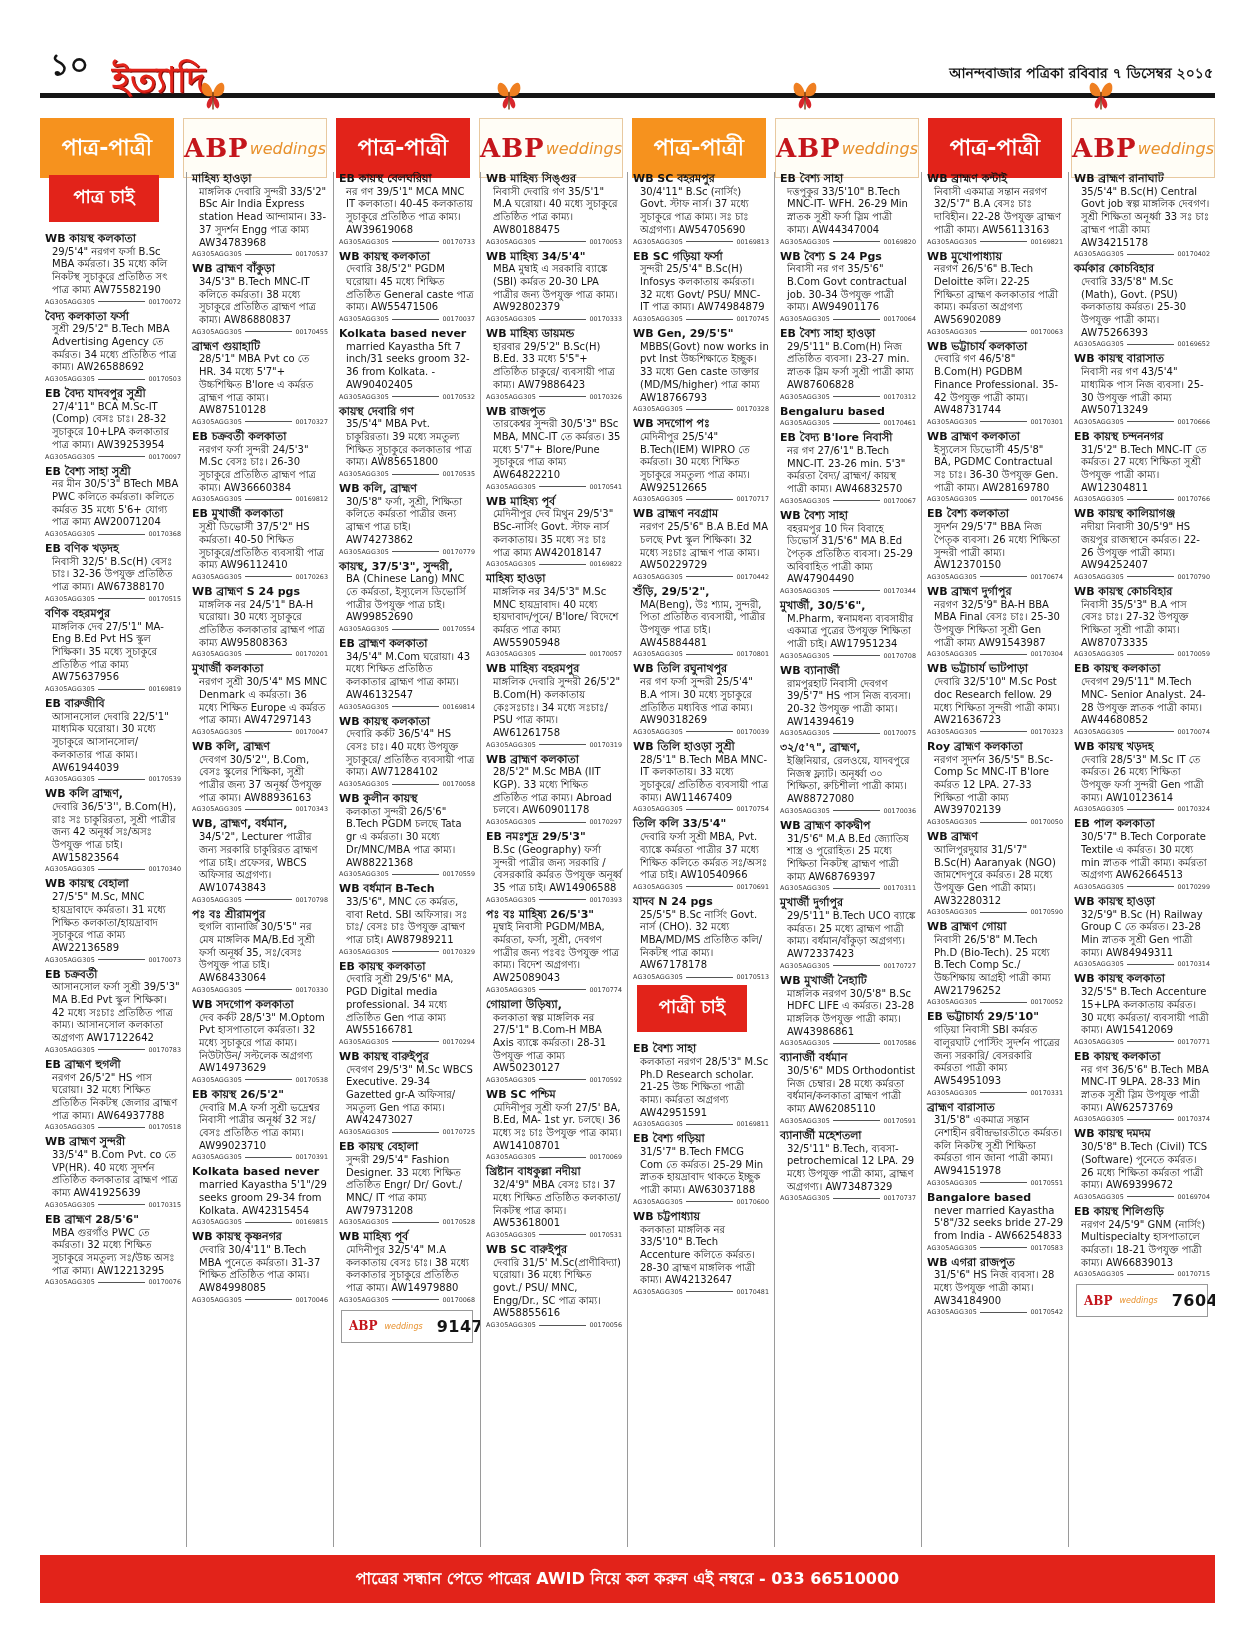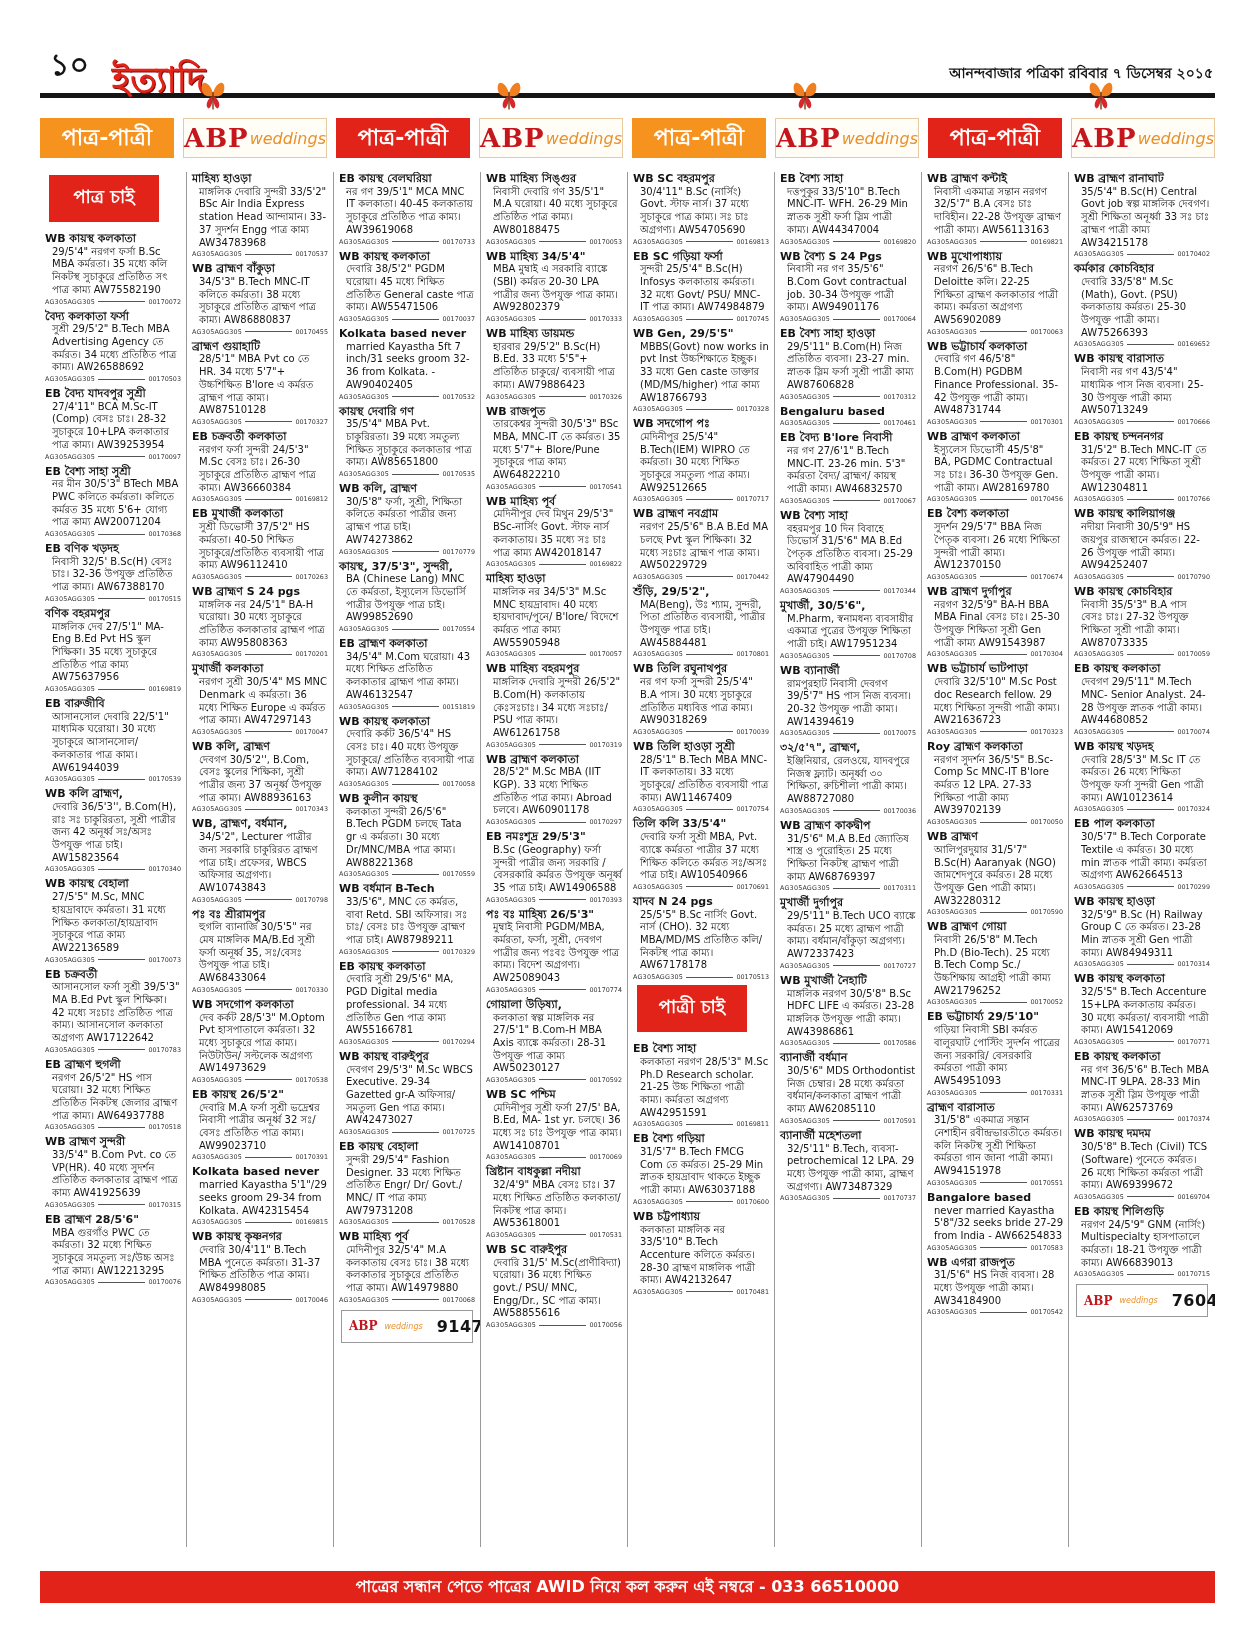--- a/index.html
+++ b/index.html
@@ -15,21 +15,21 @@
   .etc-logo {
     position:absolute; left:62px; bottom:-14px; padding:0 10px;
     color:#e2231a; font-size:35px; font-weight:bold;
     font-family:"DejaVu Serif","Liberation Serif",serif;
     text-shadow:1px 1px 0 #7a0b08; background:transparent; z-index:3;
   }
   .paper-line { position:absolute; right:2px; bottom:12px; font-size:14px; font-weight:bold; }
   .thick-rule { position:absolute; left:0; right:0; bottom:0; height:5px; background:#151515; }
 
   
-  .banner { position:absolute; top:118px; left:40px; right:42px; height:40px; display:flex; gap:9px; }
+  .banner { position:absolute; top:118px; left:40px; right:42px; height:60px; display:flex; gap:9px; }
   .banner-cell { flex:1; position:relative; display:flex; align-items:center; justify-content:center; }
   .banner-cell.label { color:#fff; font-weight:bold; font-size:22px; }
   .banner-cell.logo { background:#fffdf6; border:1px solid #e8c9a0; }
   .abp-word { font-family:"DejaVu Serif","Liberation Serif",serif; font-weight:bold; font-size:26px; color:#c4161c; letter-spacing:1px; }
   .weddings-word { font-size:16px; color:#e8912d; margin-left:1px; font-style:italic; }
   .butterfly { position:absolute; top:-42px; left:14px; z-index:4; }
 
   
   .columns {
     position:absolute; top:172px; left:40px; right:42px; bottom:78px;
@@ -54,21 +54,21 @@
     border:1px solid #999; background:#fff; margin:6px 2px 0 2px;
     padding:6px 7px; display:flex; align-items:center; gap:7px;
   }
   .mini-abp { font-family:"DejaVu Serif","Liberation Serif",serif; font-weight:bold; font-size:12px; color:#c4161c; position:relative; }
   .mini-wed { font-size:8px; color:#e8912d; font-style:italic; }
   .red-dot { width:7px; height:7px; border-radius:50%; background:#e2231a; display:inline-block; }
   .phone-num { font-weight:bold; font-size:16px; letter-spacing:.5px; }
 
   
   .footer-bar {
-    position:absolute; left:40px; right:42px; bottom:22px; height:32px;
+    position:absolute; left:40px; right:42px; bottom:22px; height:48px;
     background:#e2231a; color:#fff; display:flex; align-items:center;
     justify-content:center; gap:42px; font-weight:bold; font-size:16px;
   }
 </style>
 </head>
 <body>
 
 <div class="masthead">
   <div class="page-num">১০</div>
   <div class="etc-logo">ইত্যাদি</div>
@@ -422,21 +422,21 @@
           <span class="code-dash"></span>
           <span class="ref-num">00170554</span>
         </div>
       </div>
       <div class="ad">
         <div class="ad-title">EB ব্রাহ্মণ কলকাতা</div>
         <div class="ad-body">34/5'4" M.Com ঘরোয়া। 43 মধ্যে শিক্ষিত প্রতিষ্ঠিত কলকাতার ব্রাহ্মণ পাত্র কাম্য। AW46132547</div>
         <div class="code-row">
           <span class="agency">AG305AGG305</span>
           <span class="code-dash"></span>
-          <span class="ref-num">00151819</span>
+          <span class="ref-num">00169814</span>
         </div>
       </div>
       <div class="ad">
         <div class="ad-title">WB কায়স্থ কলকাতা</div>
         <div class="ad-body">দেবারি কর্কট 36/5'4" HS বেসঃ চাঃ। 40 মধ্যে উপযুক্ত সুচাকুরে/ প্রতিষ্ঠিত ব্যবসায়ী পাত্র কাম্য। AW71284102</div>
         <div class="code-row">
           <span class="agency">AG305AGG305</span>
           <span class="code-dash"></span>
           <span class="ref-num">00170058</span>
         </div>

